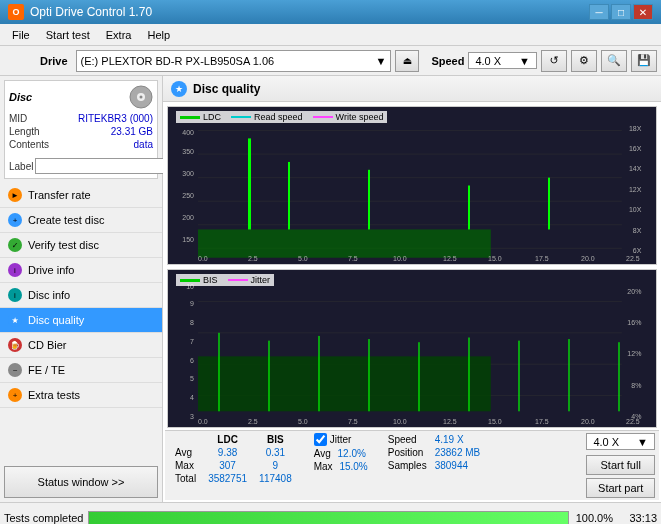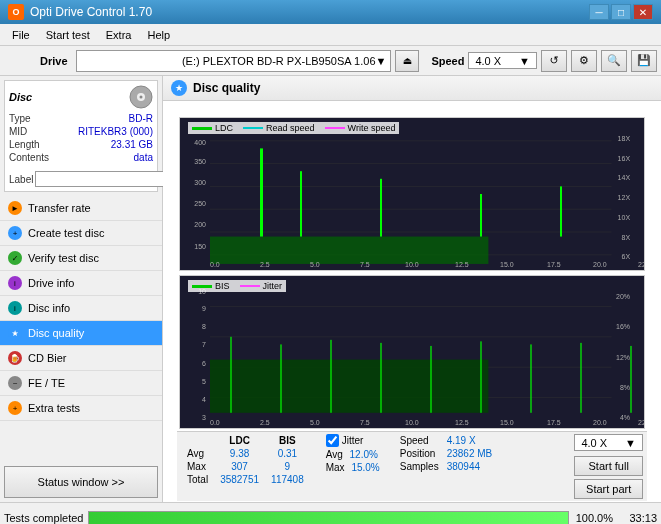--- a/index.html
+++ b/index.html
@@ -14,21 +14,21 @@
     .titlebar-btn.close { background: #c0392b; }
     
     
     .menubar { background: #f0f0f0; border-bottom: 1px solid #ccc; display: flex; align-items: center; padding: 2px 4px; height: 22px; }
     .menubar-item { padding: 2px 8px; cursor: pointer; font-size: 11px; }
     
     
     .drivebar { background: #f0f0f0; border-bottom: 1px solid #ccc; display: flex; align-items: center; padding: 2px 4px; height: 30px; gap: 4px; }
     .drive-label { font-size: 11px; font-weight: bold; margin-right: 4px; padding-left: 36px; }
     .drive-select { display: flex; align-items: center; border: 1px solid #999; background: white; padding: 2px 4px; flex: 1; font-size: 11px; height: 22px; }
-    .drive-select-text { flex: 1; text-align: right; }
+    .drive-select-text { flex: 1; }
     .eject-btn { width: 24px; height: 22px; background: linear-gradient(to bottom, #f5f5f5, #ddd); border: 1px solid #999; cursor: pointer; display: flex; align-items: center; justify-content: center; font-size: 10px; }
     .speed-label { font-size: 11px; font-weight: bold; margin-left: 8px; }
     .speed-select { border: 1px solid #999; background: white; padding: 2px 6px; font-size: 11px; height: 17px; display: flex; align-items: center; gap: 18px; }
     .icon-btn { width: 26px; height: 22px; background: linear-gradient(to bottom, #f5f5f5, #ddd); border: 1px solid #999; cursor: pointer; display: flex; align-items: center; justify-content: center; }
     
     
     .main { display: flex; height: calc(524px - 24px - 22px - 30px - 22px); }
     
     
     .sidebar { width: 163px; background: #f0f0f0; border-right: 1px solid #ccc; display: flex; flex-direction: column; flex-shrink: 0; }
@@ -70,21 +70,21 @@
     .progress-pct { font-size: 11px; min-width: 40px; text-align: right; }
     .time-text { font-size: 11px; min-width: 40px; text-align: right; }
     
     
     .content { flex: 1; display: flex; flex-direction: column; overflow: hidden; }
     .content-header { background: linear-gradient(to bottom, #f5f5f5, #e8e8e8); border-bottom: 1px solid #ccc; padding: 4px 8px; display: flex; align-items: center; gap: 6px; height: 26px; }
     .content-title { font-size: 12px; font-weight: bold; }
     .content-icon { width: 16px; height: 16px; background: #3399ff; border-radius: 50%; display: inline-flex; align-items: center; justify-content: center; color: white; font-size: 9px; }
     
     
-    .charts-area { flex: 1; background: white; display: flex; flex-direction: column; padding: 14px; }
+    .charts-area { flex: 1; background: white; display: flex; flex-direction: column; padding: 2px; }
     
     
     .chart-container { flex: 1; position: relative; border: 1px solid #ccc; margin: 2px; overflow: hidden; }
     .chart-legend { position: absolute; top: 4px; left: 8px; display: flex; gap: 10px; font-size: 9px; z-index: 10; background: rgba(255,255,255,0.8); padding: 1px 4px; }
     .legend-item { display: flex; align-items: center; gap: 3px; }
     .legend-color { width: 20px; height: 2px; }
     
     
     .stats-area { background: #f0f0f0; border-top: 1px solid #ccc; padding: 2px 4px; display: flex; gap: 8px; align-items: flex-start; }
     .stats-table { font-size: 10px; }
@@ -149,24 +149,20 @@
     <div class="disc-panel">
       <div class="disc-header">
         <span class="disc-header-title">Disc</span>
         <svg class="disc-icon" viewBox="0 0 24 24" width="24" height="24">
           <circle cx="12" cy="12" r="11" fill="#aaa" stroke="#888" stroke-width="1"></circle>
           <circle cx="12" cy="12" r="4" fill="#eee"></circle>
           <circle cx="12" cy="12" r="1.5" fill="#888"></circle>
         </svg>
       </div>
       <div class="disc-row">
-        <span class="disc-row-label">Type</span>
-        <span class="disc-row-value blue">BD-R</span>
-      </div>
-      <div class="disc-row">
         <span class="disc-row-label">MID</span>
         <span class="disc-row-value blue">RITEKBR3 (000)</span>
       </div>
       <div class="disc-row">
         <span class="disc-row-label">Length</span>
         <span class="disc-row-value blue">23.31 GB</span>
       </div>
       <div class="disc-row">
         <span class="disc-row-label">Contents</span>
         <span class="disc-row-value blue">data</span>

